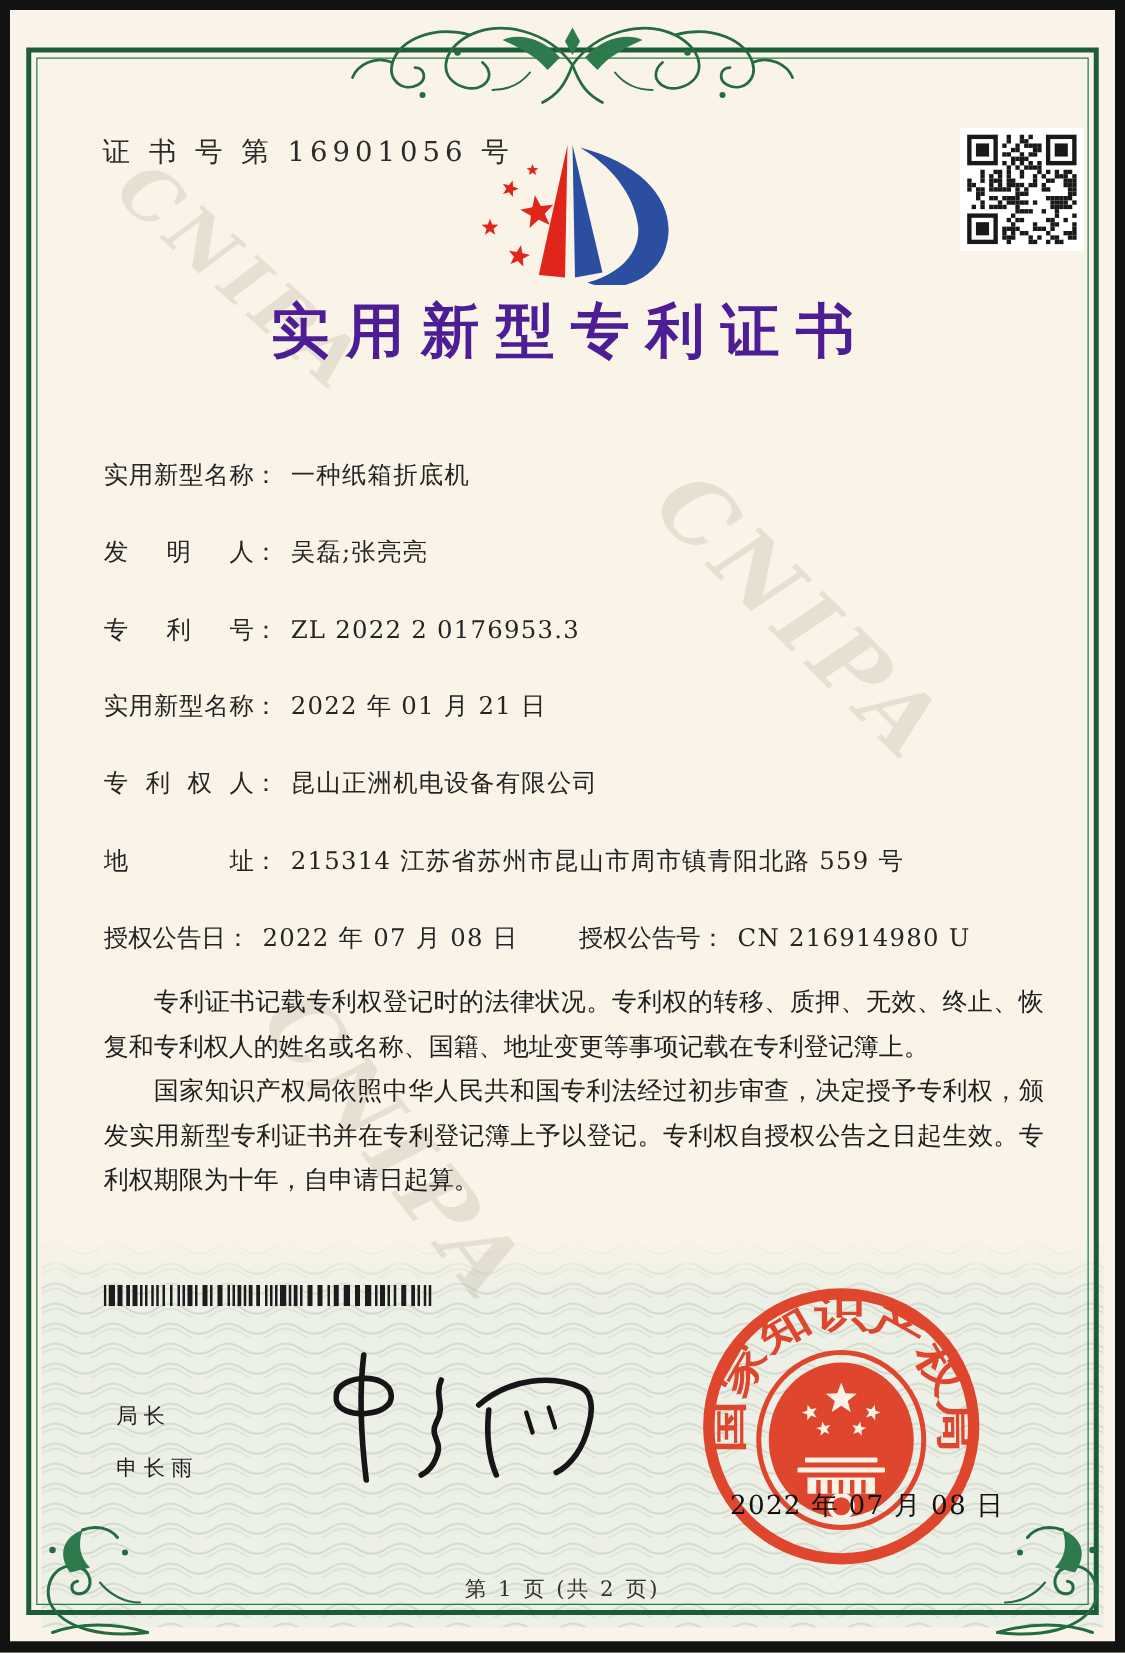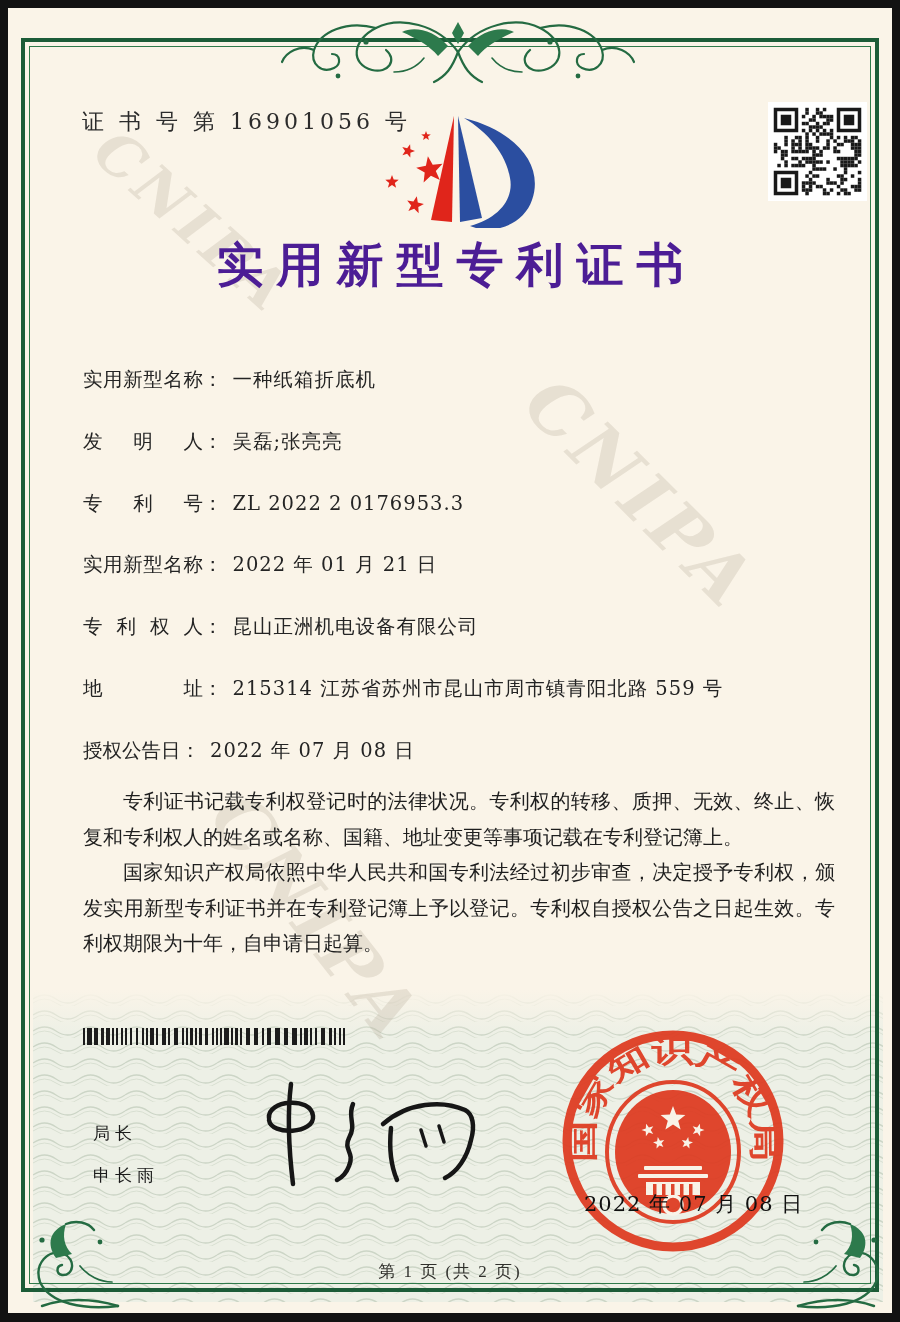--- a/index.html
+++ b/index.html
@@ -55,21 +55,21 @@
   .signer{position:absolute; left:85px; top:1104px; z-index:5;
     font-family:"DejaVu Sans","Liberation Sans",sans-serif; font-size:17px;
     letter-spacing:5px; color:#1b1b1b; line-height:42px;}
   .signature{position:absolute; left:245px; top:1058px; z-index:6;}
   
   .seal{position:absolute; left:548px; top:1016px; z-index:6;}
   .seal-date{position:absolute; left:576px; top:1182px; width:190px; text-align:center;
     font-size:21px; color:#101010; z-index:7; letter-spacing:1px; white-space:nowrap;}
   
   .footer{position:absolute; left:0; right:0; top:1252px; text-align:center;
-    font-size:17px; color:#30302c; z-index:5; letter-spacing:2px;font-family:Liberation Serif, serif;}
+    font-size:17px; color:#30302c; z-index:5; letter-spacing:2px;}
 </style>
 </head>
 <body>
 
 <div class="page">
 
   <svg class="waves" width="850" height="312" preserveAspectRatio="none">
     <defs>
       <pattern id="wv" width="46" height="16" patternUnits="userSpaceOnUse">
         <path d="M0 9 Q11.5 1 23 9 T46 9" fill="none" stroke="#ccd5c6" stroke-width="1.3"></path>
@@ -364,20 +364,23 @@
     <span class="flabel">实用新型名称</span><span>：</span><span class="fvalue">2022 年 01 月 21 日</span>
   </div>
   <div class="frow" style="top:605px">
     <span class="flabel">专利权人</span><span>：</span><span class="fvalue">昆山正洲机电设备有限公司</span>
   </div>
   <div class="frow" style="top:667px">
     <span class="flabel">地址</span><span>：</span><span class="fvalue">215314 江苏省苏州市昆山市周市镇青阳北路 559 号</span>
   </div>
   <div class="frow" style="top:729px; right:75px;">
     <span>授权公告日</span><span>：</span><span class="fvalue">2022 年 07 月 08 日</span>
+    <span class="grant2">
+      <span>授权公告号</span><span>：</span><span class="fvalue">CN 216914980 U</span>
+    </span>
   </div>
 
   <div class="paras">
     <p>专利证书记载专利权登记时的法律状况。专利权的转移、质押、无效、终止、恢复和专利权人的姓名或名称、国籍、地址变更等事项记载在专利登记簿上。</p>
     <p>国家知识产权局依照中华人民共和国专利法经过初步审查，决定授予专利权，颁发实用新型专利证书并在专利登记簿上予以登记。专利权自授权公告之日起生效。专利权期限为十年，自申请日起算。</p>
   </div>
 
   <svg class="barcode" width="266" height="17">
       <rect x="0" y="0" width="2" height="17" fill="#1c1c1c"></rect>
       <rect x="4" y="0" width="5" height="17" fill="#1c1c1c"></rect>

